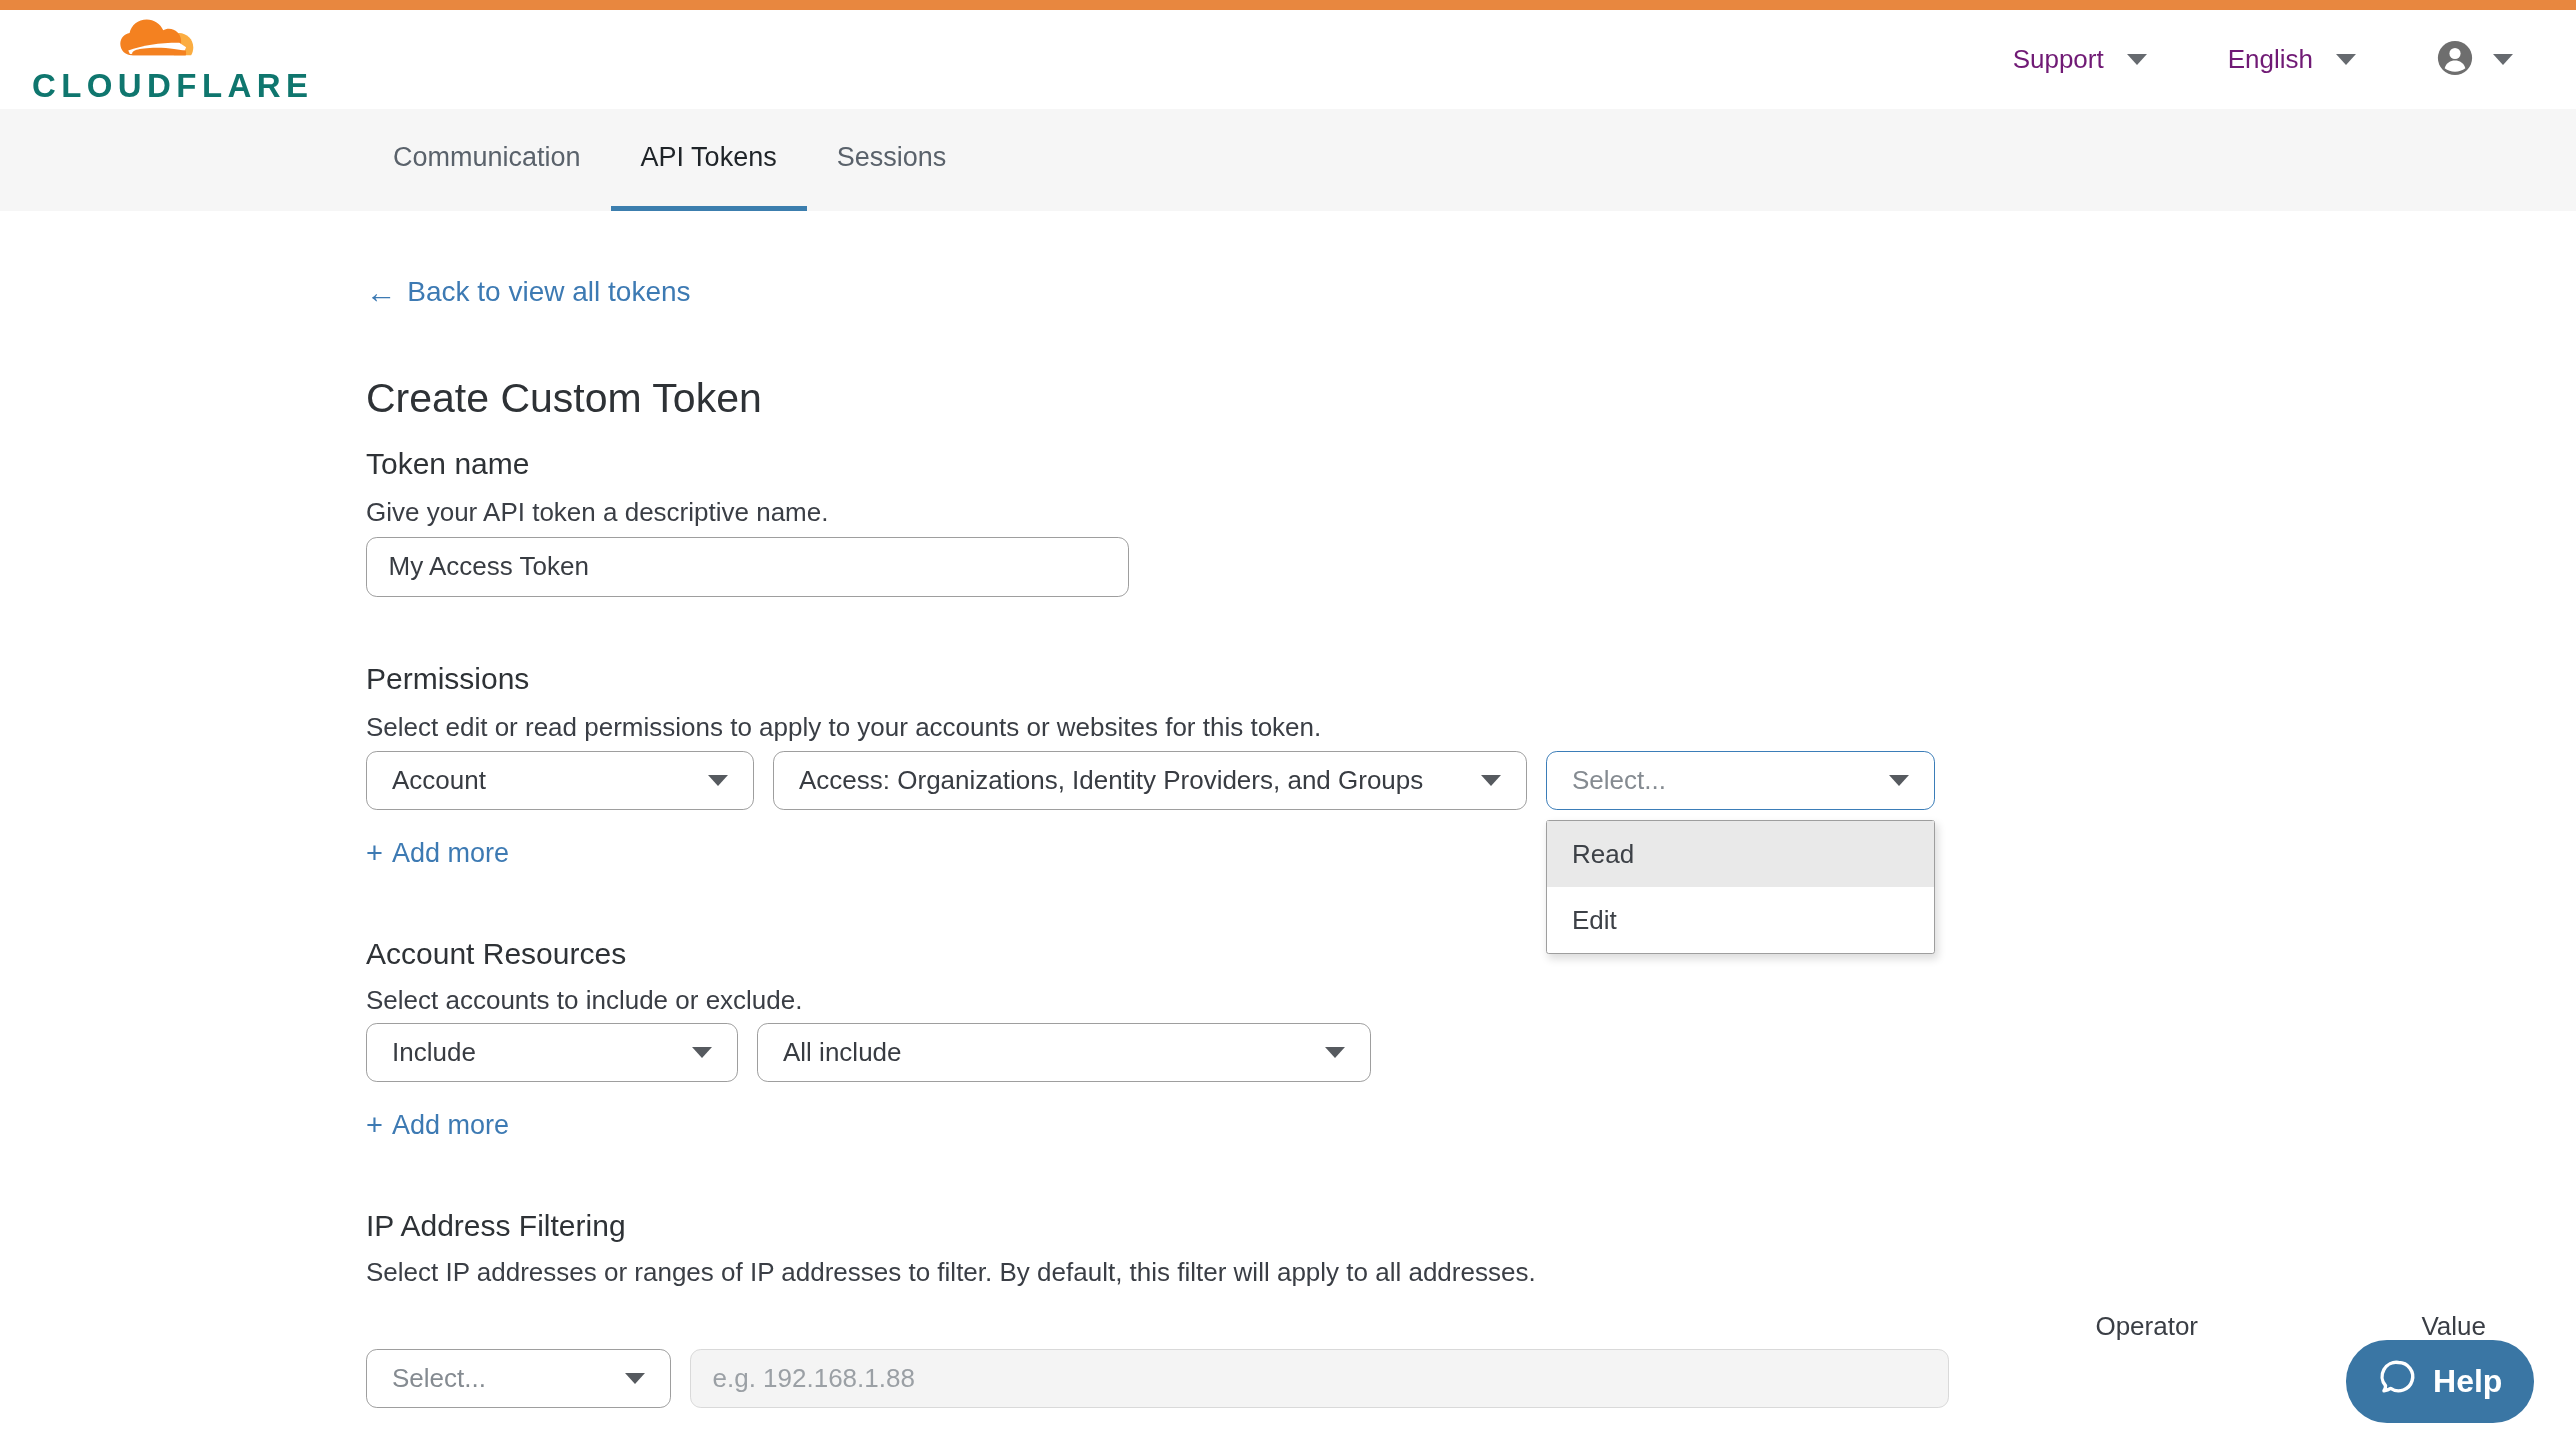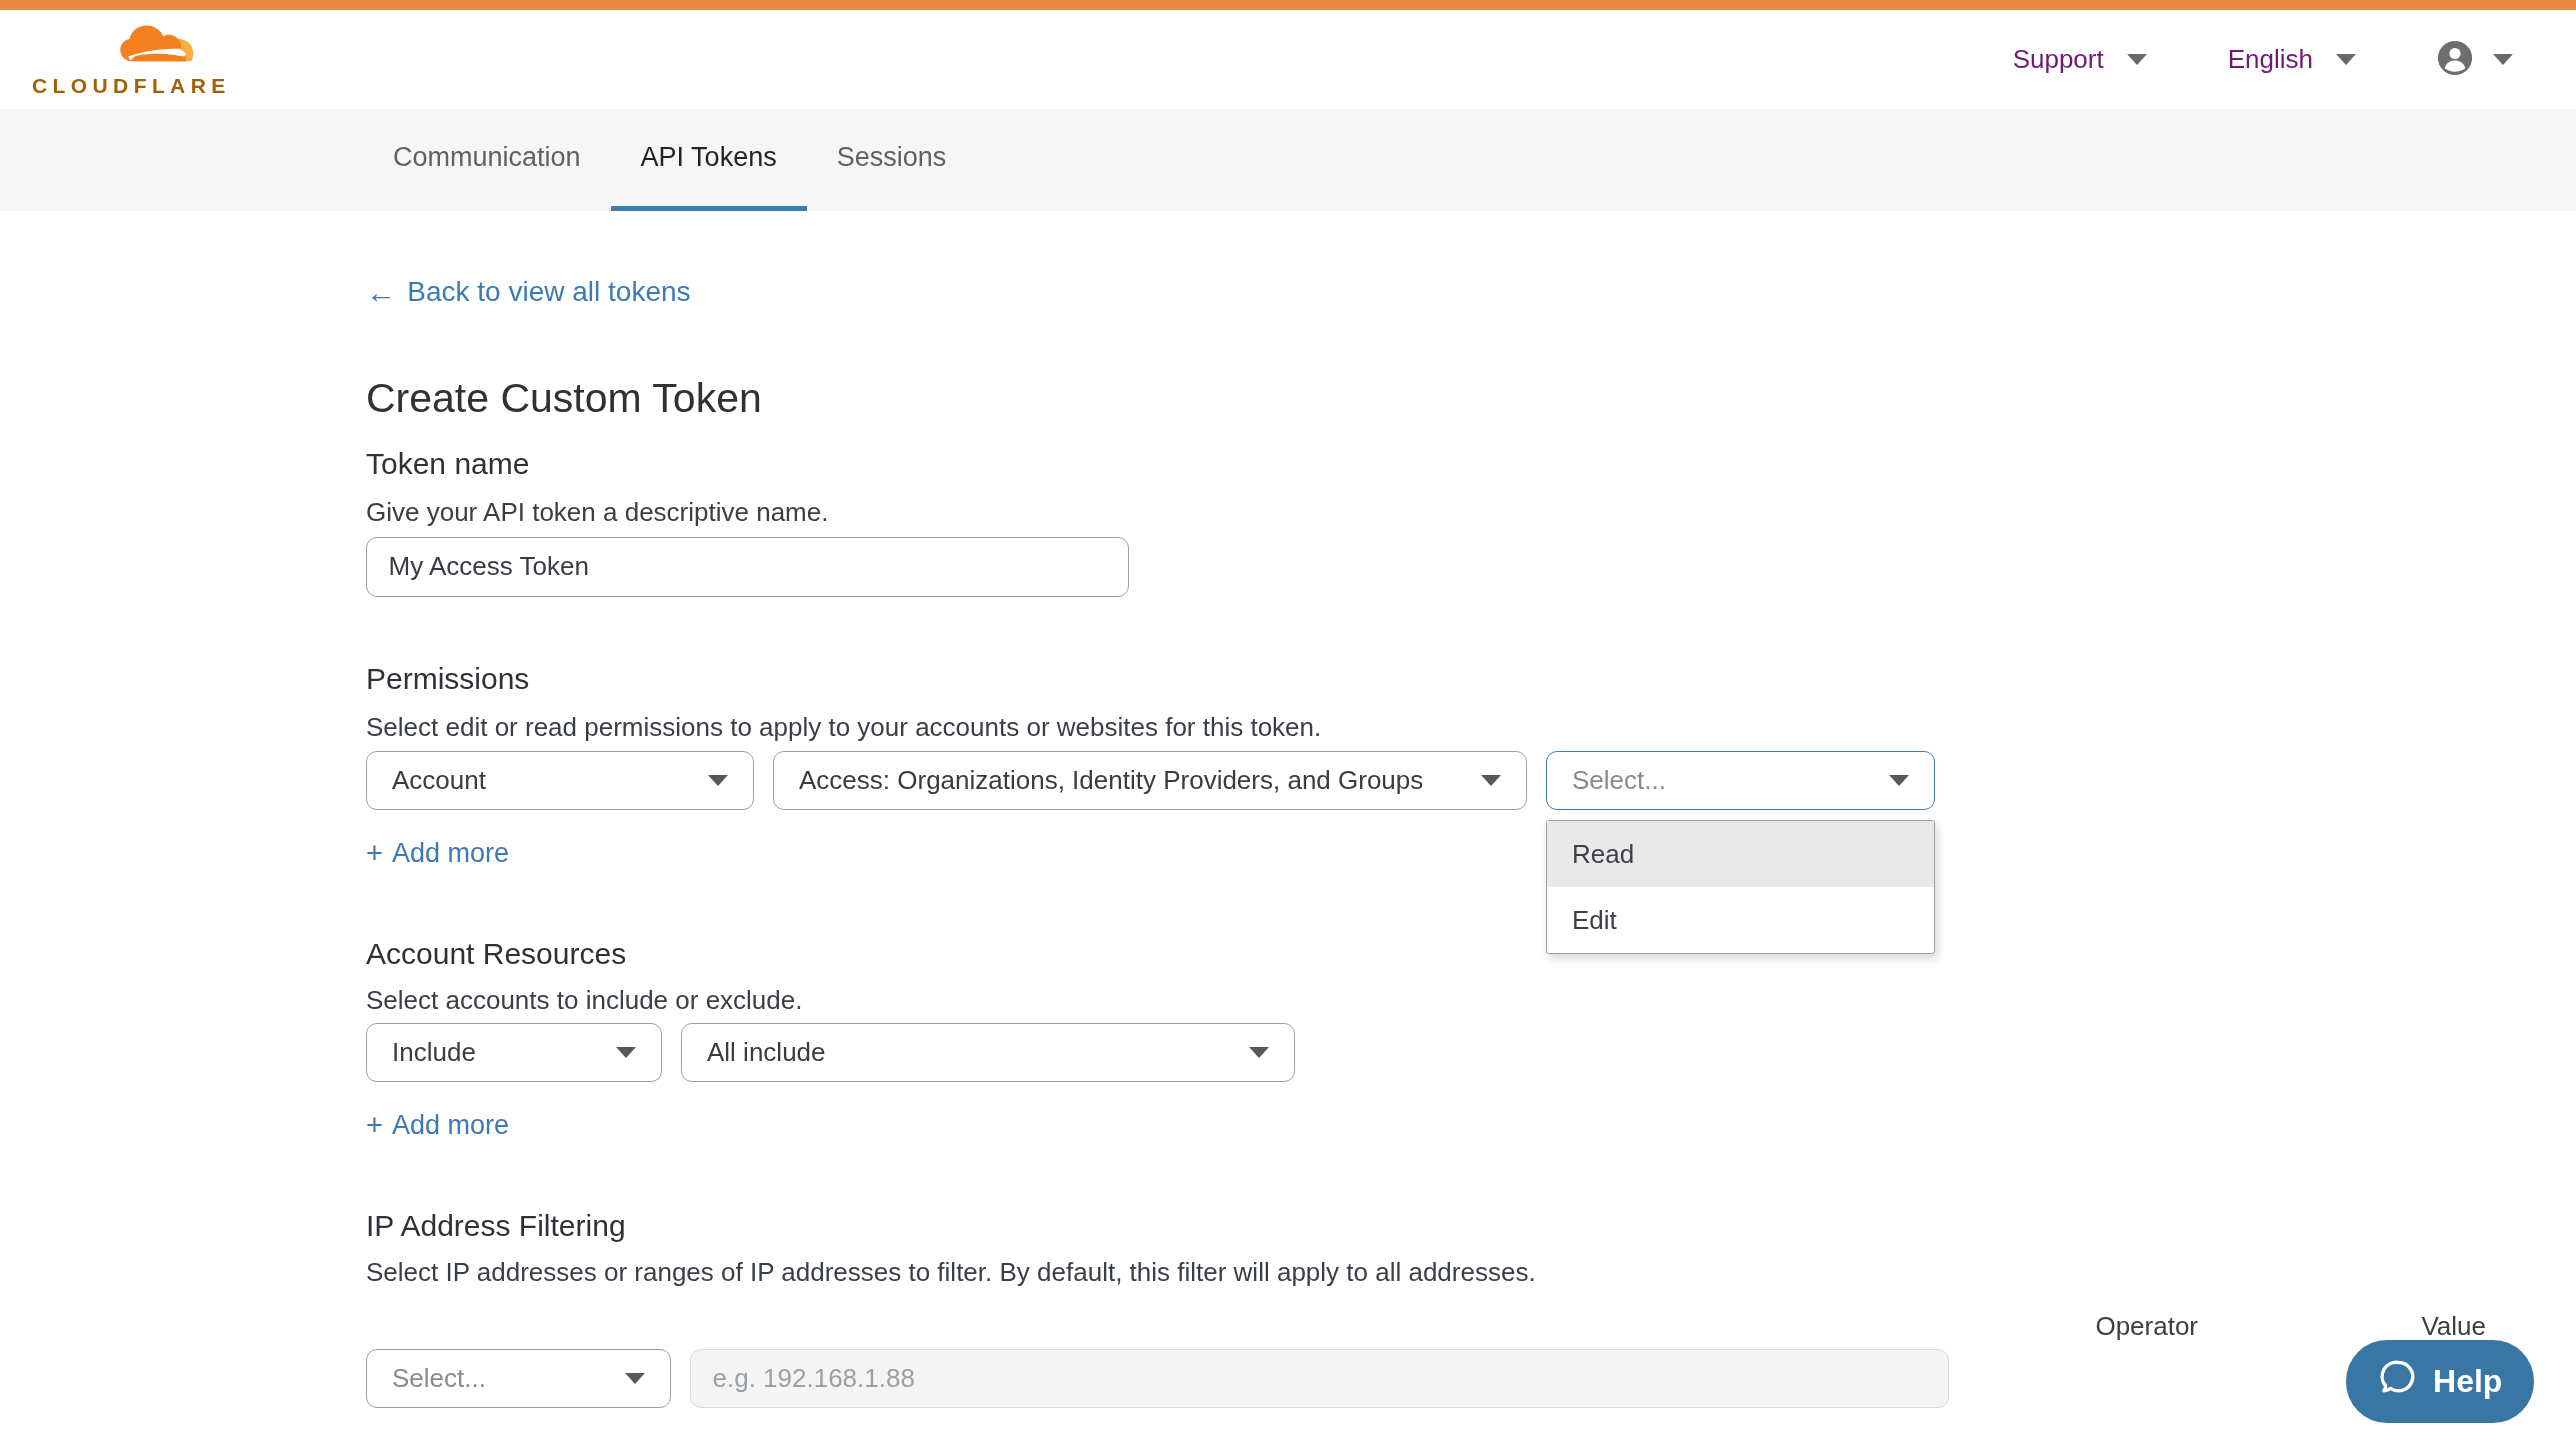--- a/index.html
+++ b/index.html
@@ -7,21 +7,21 @@
   body { font-family:"Liberation Sans", sans-serif; color:#3a3e45; }
   .page { position:relative; width:2576px; height:1431px; background:#fff; overflow:hidden; }
 
   
   .topbar { height:10px; background:#E8873F; }
 
   
   .header { height:99px; background:#fff; display:flex; align-items:center; justify-content:space-between; padding:0 63px 0 32px; }
   .logo { display:flex; flex-direction:column; align-items:flex-start; line-height:1; }
   .logo-cloud { margin-left:79px; margin-bottom:1.8px; }
-  .logo-text { font-size:21px; font-weight:bold; letter-spacing:5.4px; color:#a16207; }
+  .logo-text { font-size:33px; font-weight:bold; letter-spacing:5.4px; color:#0f766e; }
   .hnav { display:flex; align-items:center; gap:81px; }
   .hnav-item { display:flex; align-items:center; gap:23px; font-size:26px; color:#701a75; cursor:pointer; }
   .caret { width:0; height:0; border-left:10px solid transparent; border-right:10px solid transparent; border-top:11.7px solid #666a6f; }
   .avatar-wrap { display:flex; align-items:center; gap:20px; cursor:pointer; }
 
   
   .tabbar { height:102px; background:#f6f6f6; display:flex; align-items:stretch; padding-left:363px; }
   .tab { display:flex; align-items:center; padding:0 30px; font-size:27px; color:#5a626b; cursor:pointer; border-bottom:5.4px solid transparent; }
   .tab.active { color:#1f2428; border-bottom-color:#3c7eae; }
 
@@ -37,21 +37,21 @@
   .mt18 { margin-top:16px; } .mt16 { margin-top:14.4px; } .mt10 { margin-top:9px; } .mt8 { margin-top:7.2px; }
   .sec72 { margin-top:65px; } .sec76 { margin-top:68px; }
 
   .row { display:flex; gap:19px; }
   .row.mt10 { margin-top:9px; } .row.mt8 { margin-top:7.2px; }
   .select-box { height:59px; background:#fff; border:1.8px solid #9e9e9e; border-radius:10.8px; display:flex; align-items:center; justify-content:space-between; padding:0 25px; font-size:26px; color:#383c42; cursor:pointer; }
   .select-box .caret { border-top-color:#565a5f; }
   .select-box.focused { border-color:#3b7db8; }
   .placeholder-text { color:#858b91; }
   .w-scope { width:388px; } .w-group { width:754px; } .w-access { width:389px; }
-  .w-include { width:296px; } .w-accounts { width:614px; } .w-operator { width:305px; }
+  .w-include { width:372px; } .w-accounts { width:614px; } .w-operator { width:305px; }
 
   .access-wrap { position:relative; }
   .dropdown-menu { position:absolute; top:69px; left:0; width:389px; background:#fff; border:1.8px solid #9e9e9e; border-radius:2.7px; box-shadow:2.7px 4.5px 9px rgba(0,0,0,.14); z-index:9; }
   .dropdown-item { height:66px; display:flex; align-items:center; padding:0 25px; font-size:26px; color:#3d4147; cursor:pointer; }
   .dropdown-item.highlighted { background:#e9e9e9; }
 
   .add-more { margin-top:27px; display:inline-flex; align-items:center; gap:9px; font-size:27px; line-height:32px; color:#3d7ab3; cursor:pointer; }
   .plus { font-size:29px; }
 
   .labels-row { margin-top:23px; display:flex; gap:21px; font-size:26px; line-height:30.5px; color:#3a3e45;justify-content:flex-end; }

